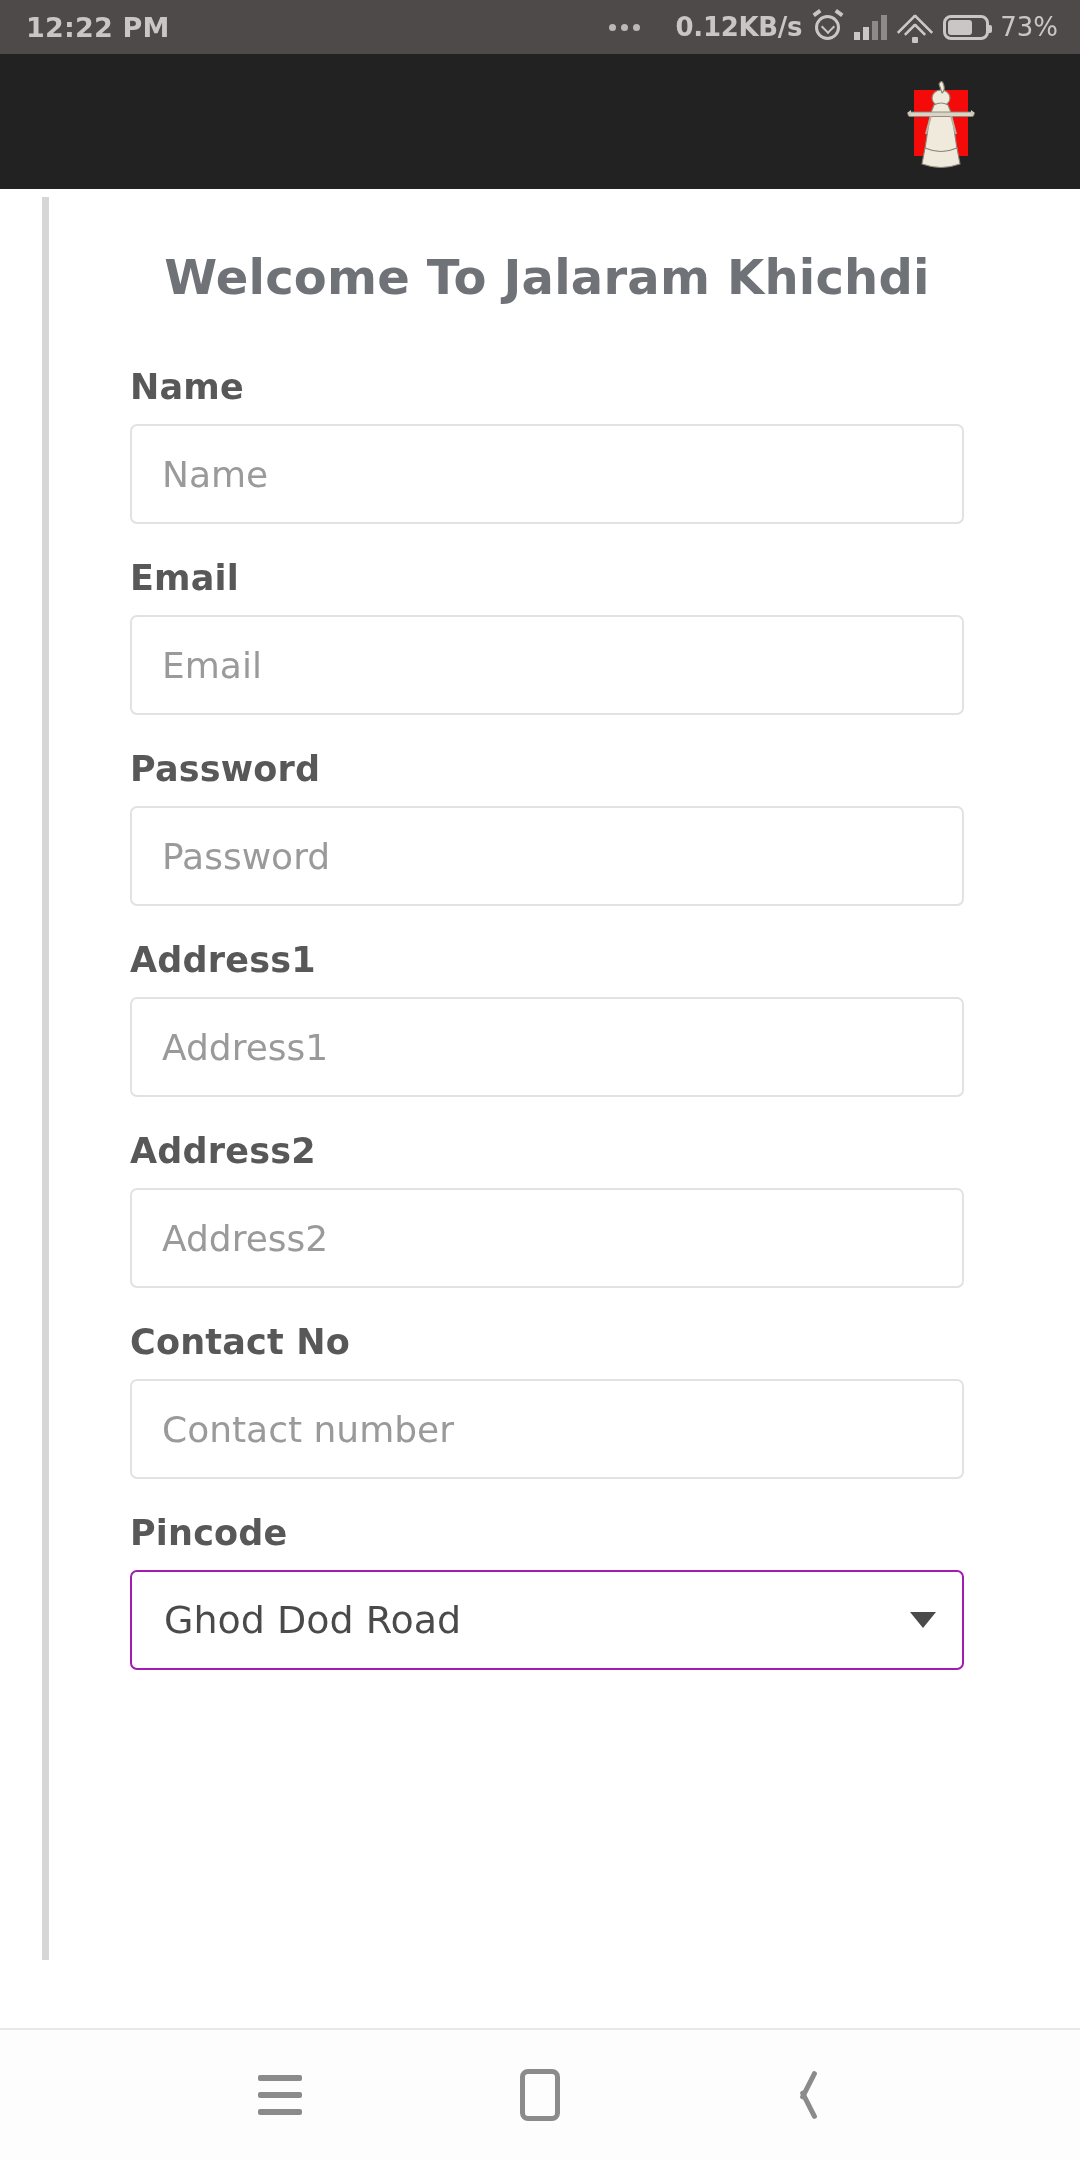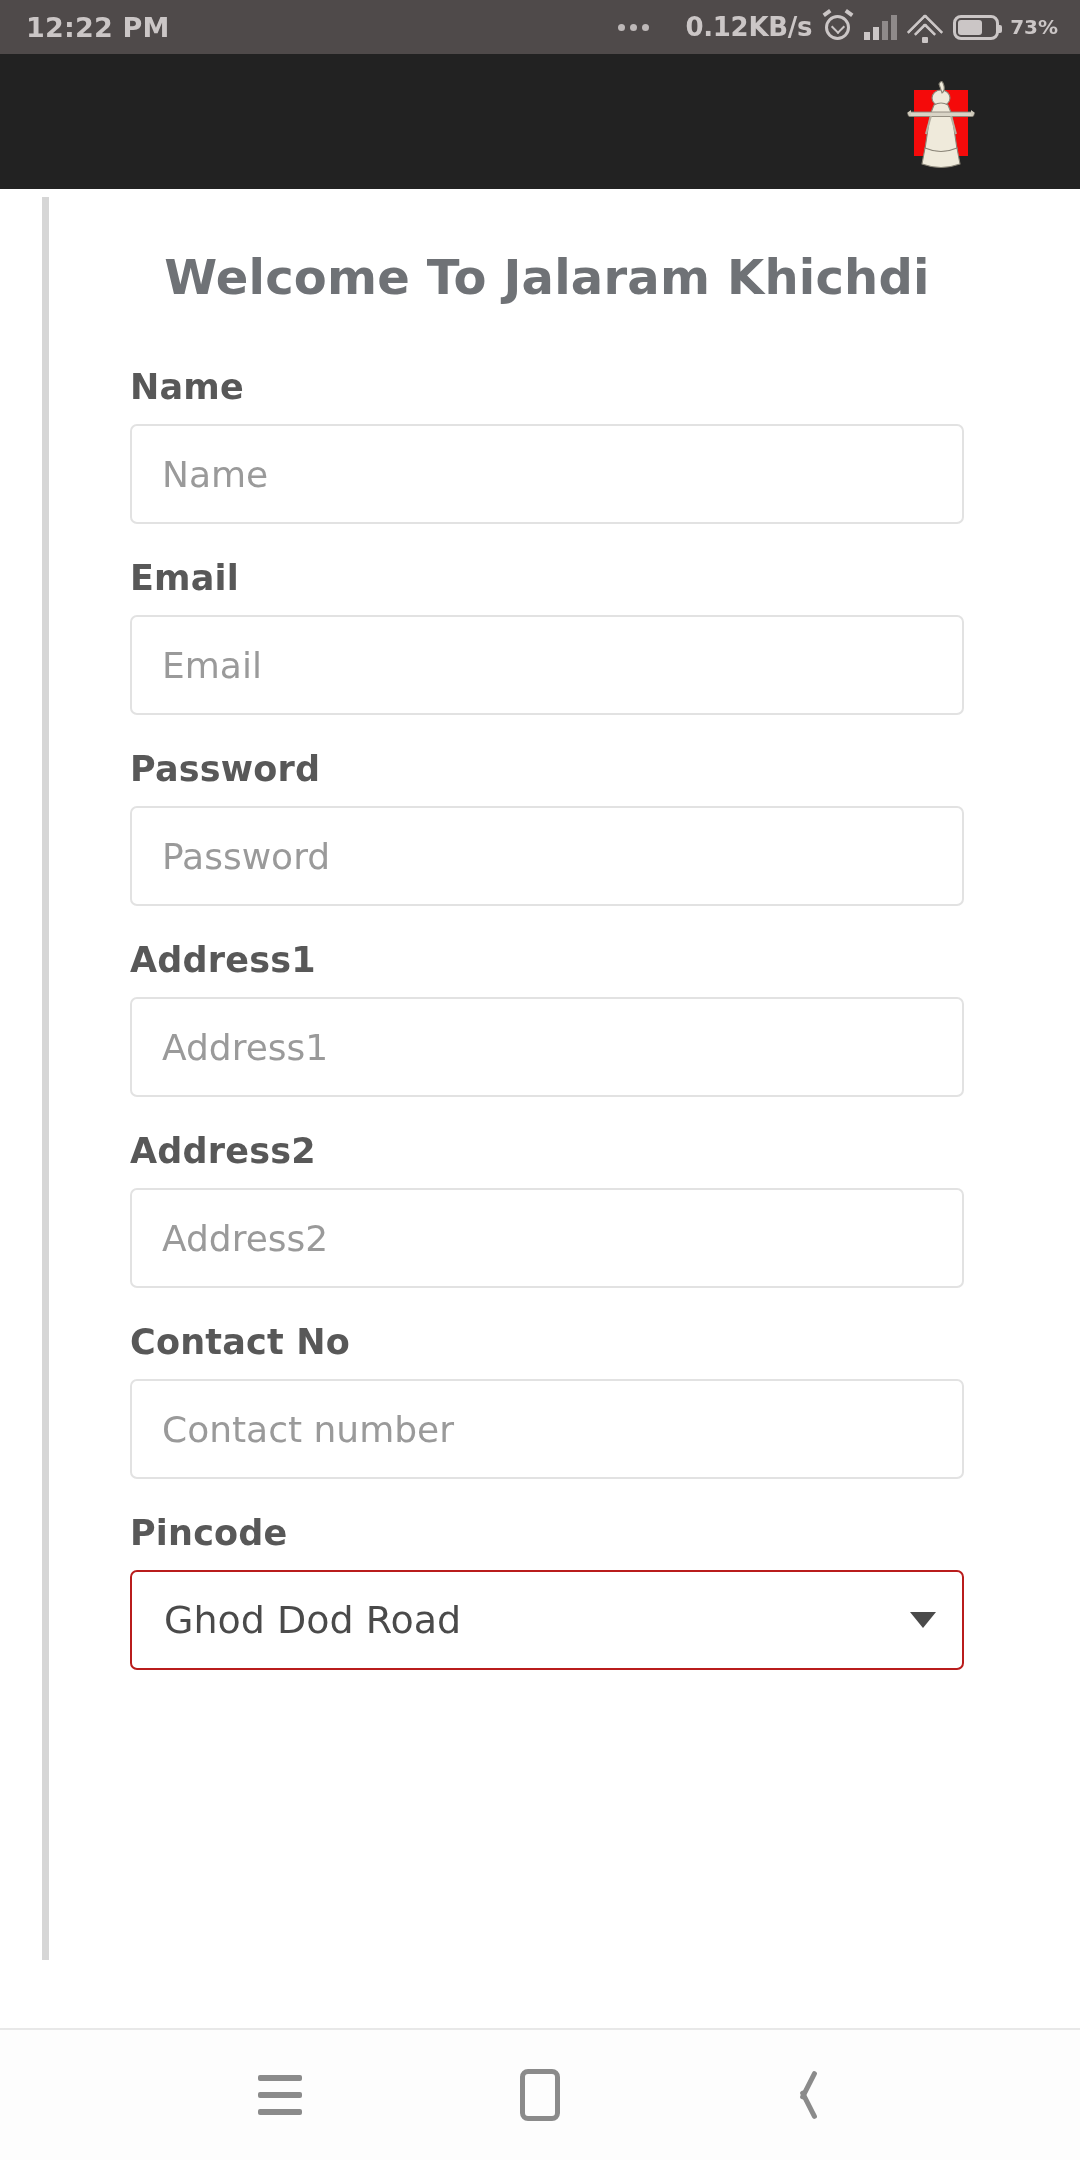--- a/index.html
+++ b/index.html
@@ -80,21 +80,21 @@
   .battery-icon {
     width:46px; height:25px;
     border:3px solid #cbc6c6; border-radius:8px;
     position:relative; display:flex; align-items:center; padding:2px;
   }
   .battery-icon .fill { height:100%; width:66%; background:#cbc6c6; border-radius:3px; }
   .battery-icon:after {
     content:""; position:absolute; right:-6px; top:7px;
     width:4px; height:8px; background:#cbc6c6; border-radius:0 2px 2px 0;
   }
-  .battery-pct { font-size:20px; font-weight:bold; color:#cbc6c6; }
+  .battery-pct { font-size:26px; font-weight:normal; color:#cbc6c6; }
 
   
   .app-bar {
     height:135px; flex:0 0 135px;
     background:#222222;
     display:flex; align-items:center;
     padding:0 104px 0 28px;
     position:relative;
   }
   .app-title {
@@ -149,21 +149,21 @@
     font-family:"DejaVu Sans", sans-serif;
     font-size:36px; color:#9a9a9a;
     padding:0 30px;
     outline:none;
   }
   .field-input::placeholder { color:#9a9a9a; opacity:1; }
 
   .select-shell { position:relative; width:100%; }
   .field-select {
     width:100%; height:100px;
-    border:2px solid #b91c1c; border-radius:7px;
+    border:2px solid #a21caf; border-radius:7px;
     background:#ffffff;
     font-family:"DejaVu Sans", sans-serif;
     font-size:38px; color:#4a4a4a;
     padding:0 74px 0 32px;
     outline:none;
     appearance:none; -webkit-appearance:none; -moz-appearance:none;
   }
   .select-caret {
     position:absolute; right:28px; top:50%; transform:translateY(-50%);
     width:0; height:0;

